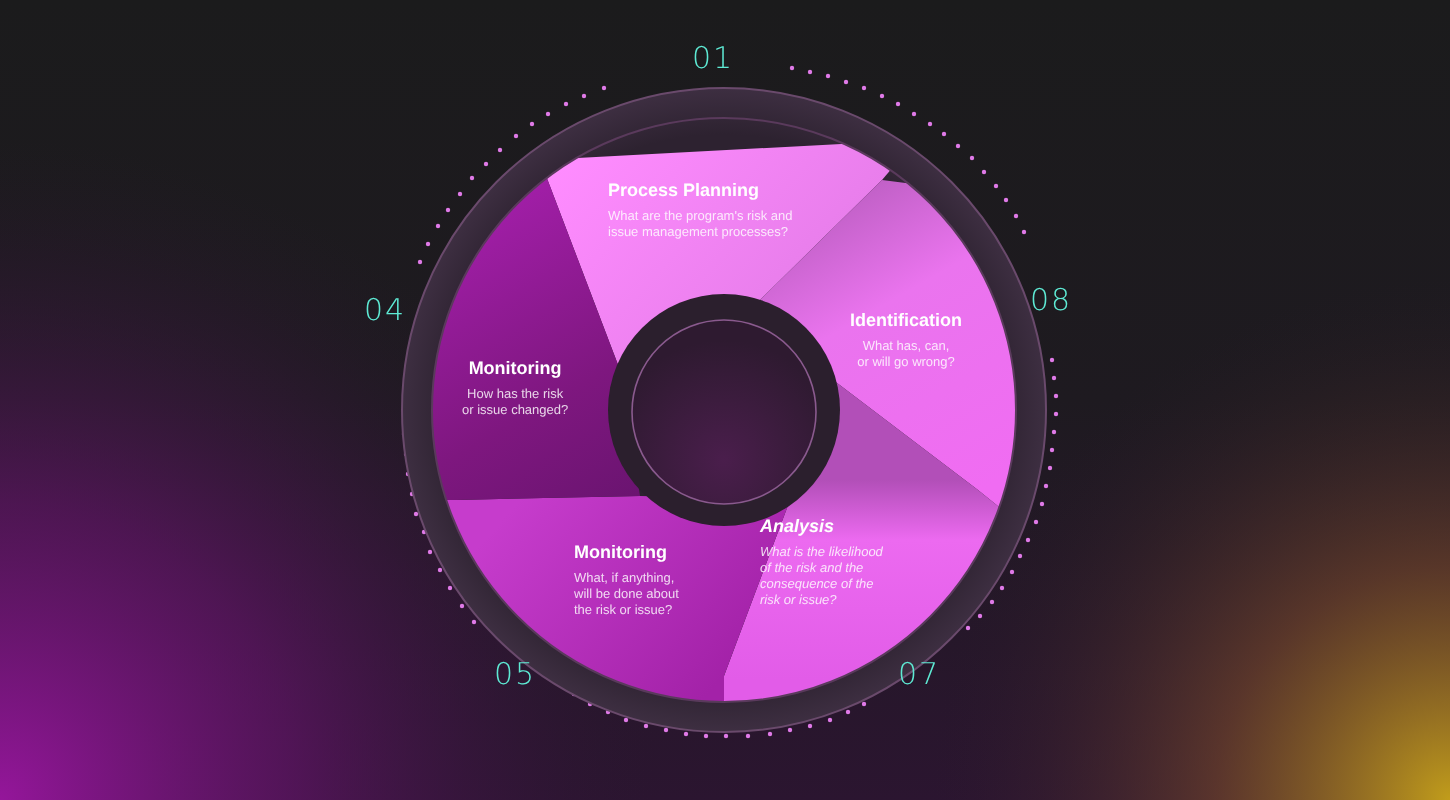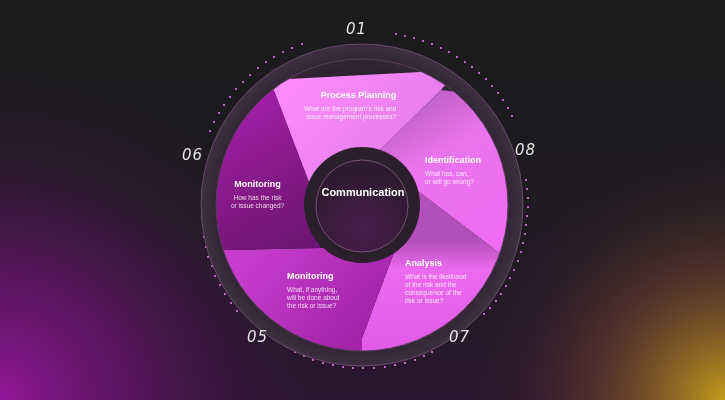--- a/index.html
+++ b/index.html
@@ -4,23 +4,22 @@
 <style>
   html, body { margin:0; padding:0; }
   body {
     width:725px; height:400px; overflow:hidden; position:relative;
     background:#1c1b1d;
     font-family: "Liberation Sans", sans-serif;
   }
   .bg { position:absolute; inset:0; }
   .stage { position:absolute; left:0; top:0; width:725px; height:400px; }
   .step-num {
-    position:absolute; color:#e5e5e5; font-size:15px; font-weight:300; letter-spacing:1px;
+    position:absolute; color:#5eead4; font-size:15px; font-weight:300; letter-spacing:1px;
     font-family: "DejaVu Sans", sans-serif;
-    font-style: italic;
   }
   .seg-text { position:absolute; color:#fff; }
   .seg-title { font-size:9px; font-weight:bold; margin-bottom:5px; white-space:nowrap; }
   .seg-desc { font-size:6.5px; line-height:8px; color:rgba(255,255,255,0.82); }
   .center-label {
     position:absolute; left:308px; top:186px; width:110px; text-align:center;
     color:#fff; font-size:11px; font-weight:bold; line-height:13px;
   }
 </style>
 </head>
@@ -183,39 +182,39 @@
   <circle cx="362" cy="205" r="146" fill="none" stroke="#5a3a5c" stroke-width="1"></circle>
 
   <circle cx="362" cy="205" r="58" fill="#2b1f2d"></circle>
   <circle cx="362" cy="206" r="46" fill="url(#innerG)" stroke="#8a5a8e" stroke-width="0.8"></circle>
 </svg>
 
 <div class="step-num" style="left:346px;top:20px;">01</div>
 <div class="step-num" style="left:515px;top:141px;">08</div>
 <div class="step-num" style="left:449px;top:328px;">07</div>
 <div class="step-num" style="left:247px;top:328px;">05</div>
-<div class="step-num" style="left:182px;top:146px;">06</div>
-
-<div class="seg-text" style="left:304px;top:90px;text-align:right;">
+<div class="step-num" style="left:182px;top:146px;">04</div>
+
+<div class="seg-text" style="left:304px;top:90px;">
   <div class="seg-title">Process Planning</div>
   <div class="seg-desc">
     <div>What are the program's risk and</div>
     <div>issue management processes?</div>
   </div>
 </div>
 
-<div class="seg-text" style="left:425px;top:155px;">
+<div class="seg-text" style="left:425px;top:155px;text-align:center;">
   <div class="seg-title">Identification</div>
   <div class="seg-desc">
     <div>What has, can,</div>
     <div>or will go wrong?</div>
   </div>
 </div>
 
-<div class="seg-text" style="left:405px;top:258px;">
+<div class="seg-text" style="left:380px;top:258px;font-style:italic;">
   <div class="seg-title">Analysis</div>
   <div class="seg-desc">
     <div>What is the likelihood</div>
     <div>of the risk and the</div>
     <div>consequence of the</div>
     <div>risk or issue?</div>
   </div>
 </div>
 
 <div class="seg-text" style="left:287px;top:271px;">
@@ -229,14 +228,13 @@
 
 <div class="seg-text" style="left:231px;top:179px;text-align:center;">
   <div class="seg-title">Monitoring</div>
   <div class="seg-desc">
     <div>How has the risk</div>
     <div>or issue changed?</div>
   </div>
 </div>
 
 <div class="center-label">
-  <div>Communication</div>
 </div>
 
 </body></html>

